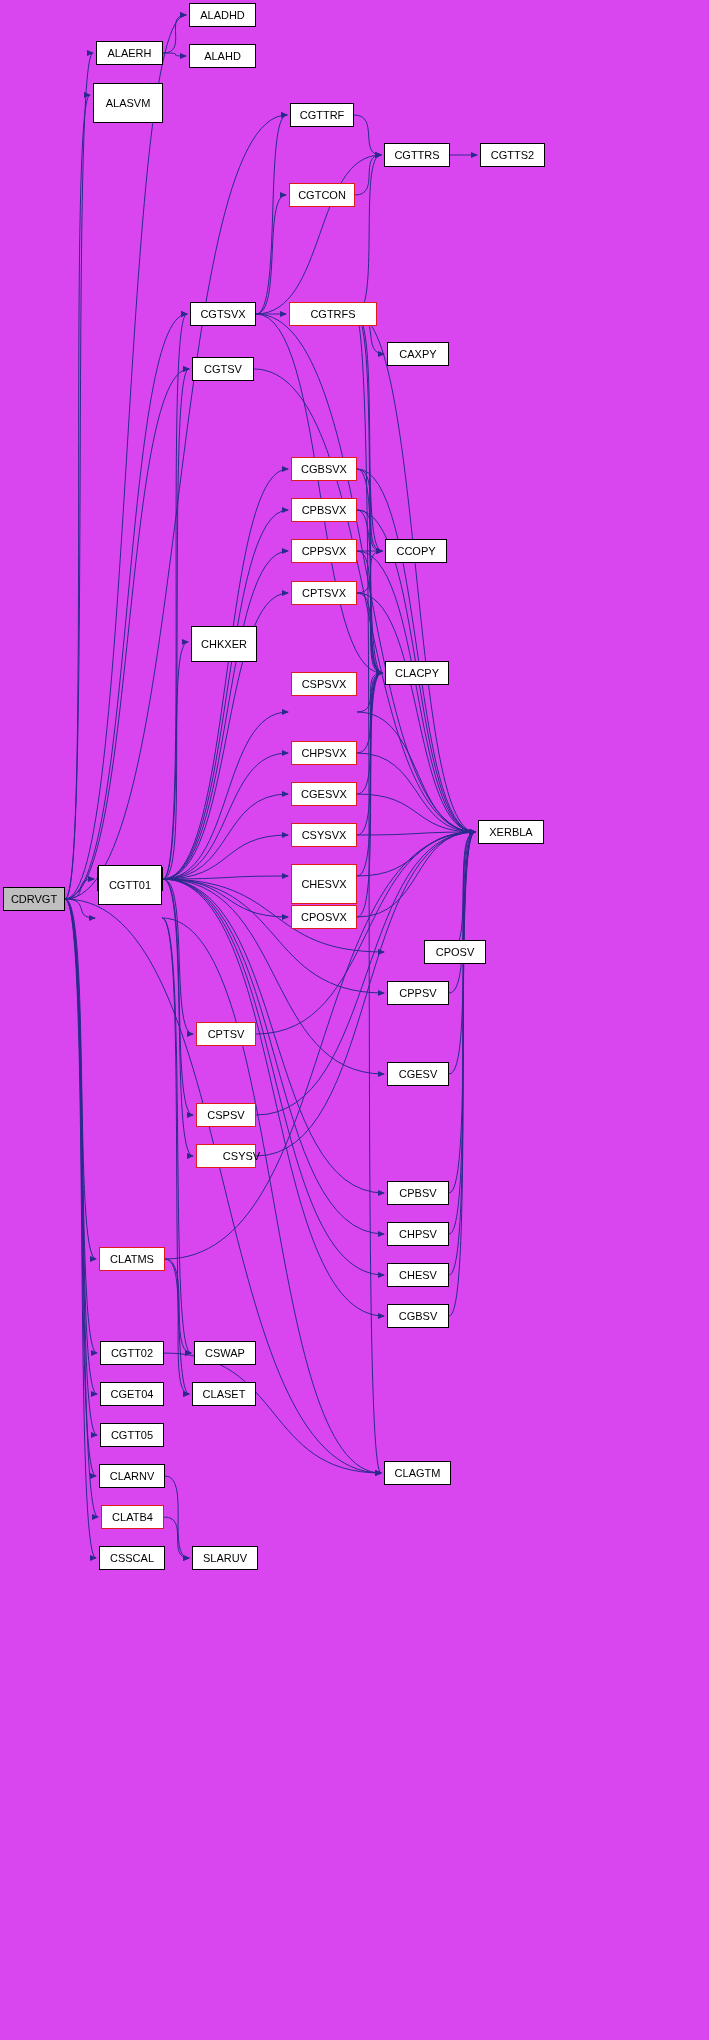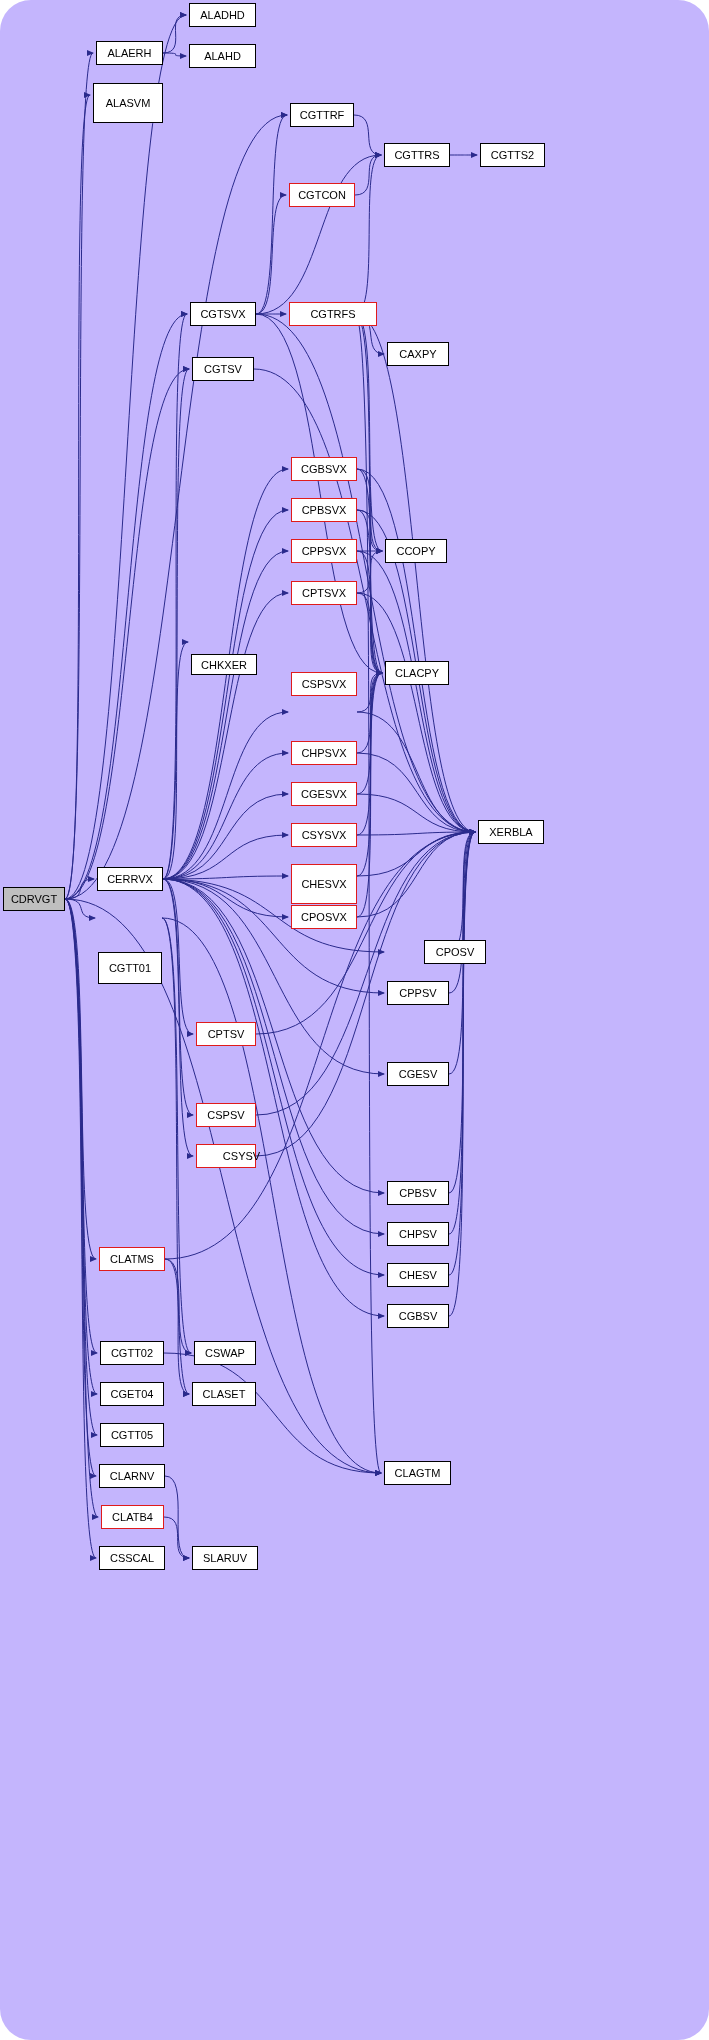--- a/index.html
+++ b/index.html
@@ -1,17 +1,17 @@
 <!DOCTYPE html>
 <html><head>
 <meta charset="utf-8">
 <style>
   html,body{margin:0;padding:0;background:#ffffff;}
   body{font-family:"Liberation Sans", sans-serif;}
-  #canvas{position:relative;width:709px;height:2040px;overflow:hidden;background:#c4b5fd;border-radius:31px;}
+  #canvas{position:relative;width:709px;height:2040px;overflow:hidden;background:#d946ef;}
   svg.edges{position:absolute;left:0;top:0;width:709px;height:2040px;pointer-events:none;}
   .node{position:absolute;box-sizing:border-box;background:#ffffff;border:1px solid #000;
         display:flex;align-items:center;justify-content:center;
         font-size:11px;color:#000;white-space:nowrap;letter-spacing:0px;}
   .node.red{border-color:#e01b1b;}
   .node.root{background:#bfbfbf;border-color:#000;}
 </style>
 </head>
 <body>
 
@@ -170,21 +170,21 @@
       </div>
       <div class="node red" style="left: 291px; top: 539px; width: 66px; height: 24px;">
         <span>CPPSVX</span>
       </div>
       <div class="node" style="left: 385px; top: 539px; width: 62px; height: 24px;">
         <span>CCOPY</span>
       </div>
       <div class="node red" style="left: 291px; top: 581px; width: 66px; height: 24px;">
         <span>CPTSVX</span>
       </div>
-      <div class="node" style="left: 191px; top: 654px; width: 66px; height: 21px; text-align: right;">
+      <div class="node" style="left: 191px; top: 626px; width: 66px; height: 36px; text-align: right;">
         <span>CHKXER</span>
       </div>
       <div class="node" style="left: 385px; top: 661px; width: 64px; height: 24px;">
         <span>CLACPY</span>
       </div>
       <div class="node red" style="left: 291px; top: 672px; width: 66px; height: 24px;">
         <span>CSPSVX</span>
       </div>
       <div class="node red" style="left: 291px; top: 741px; width: 66px; height: 24px;">
         <span>CHPSVX</span>
@@ -200,21 +200,21 @@
       </div>
       <div class="node red" style="left: 291px; top: 864px; width: 66px; height: 40px; align-items: center;">
         <span>CHESVX</span>
       </div>
       <div class="node" style="left: 97px; top: 867px; width: 66px; height: 24px;">
         <span>CERRVX</span>
       </div>
       <div class="node red" style="left: 291px; top: 905px; width: 66px; height: 24px;">
         <span>CPOSVX</span>
       </div>
-      <div class="node" style="left: 98px; top: 952px; width: 64px; height: 32px; text-align: center;">
+      <div class="node" style="left: 98px; top: 865px; width: 64px; height: 40px; text-align: center;">
         <span>CGTT01</span>
       </div>
       <div class="node root" style="left: 3px; top: 887px; width: 62px; height: 24px;">
         <span>CDRVGT</span>
       </div>
       <div class="node" style="left: 387px; top: 940px; width: 62px; height: 24px; margin-left: 37px;">
         <span>CPOSV</span>
       </div>
       <div class="node" style="left: 387px; top: 981px; width: 62px; height: 24px;">
         <span>CPPSV</span>

